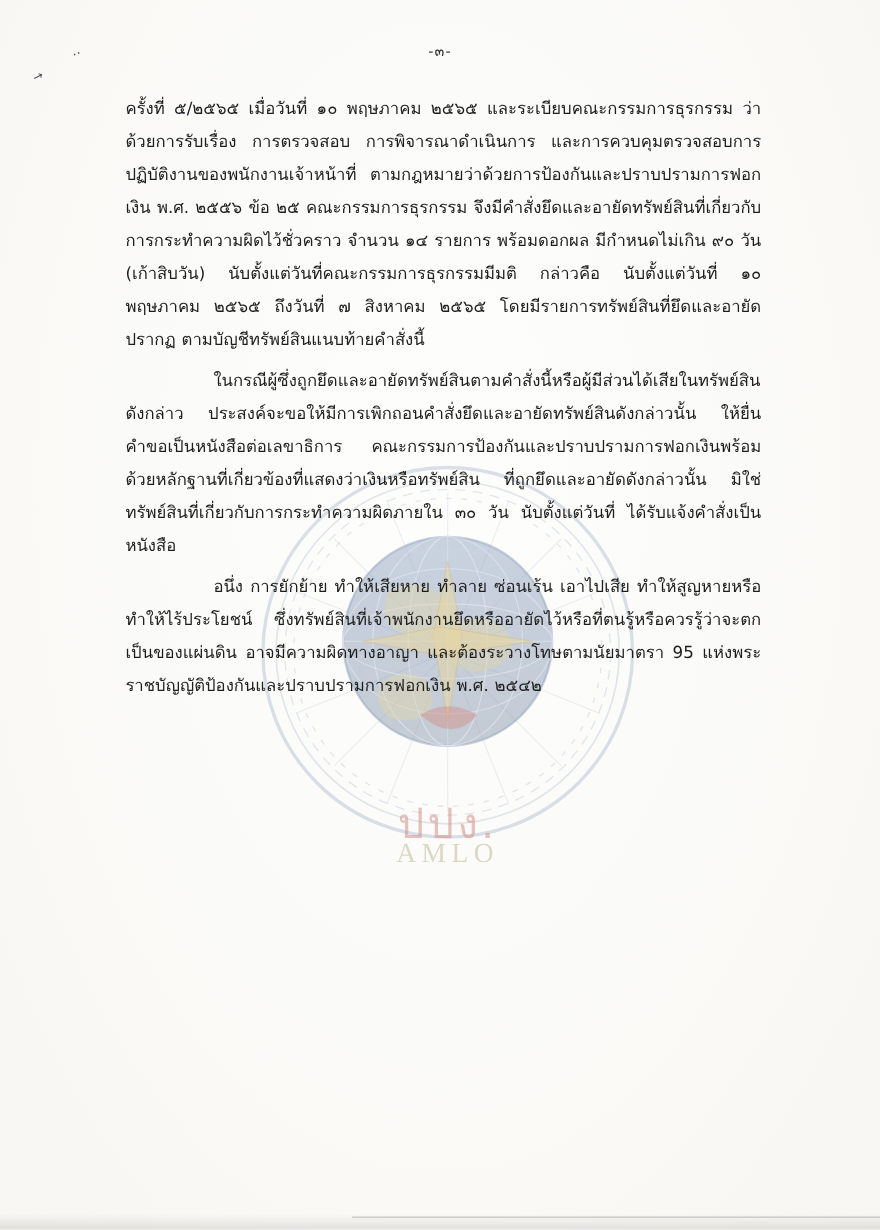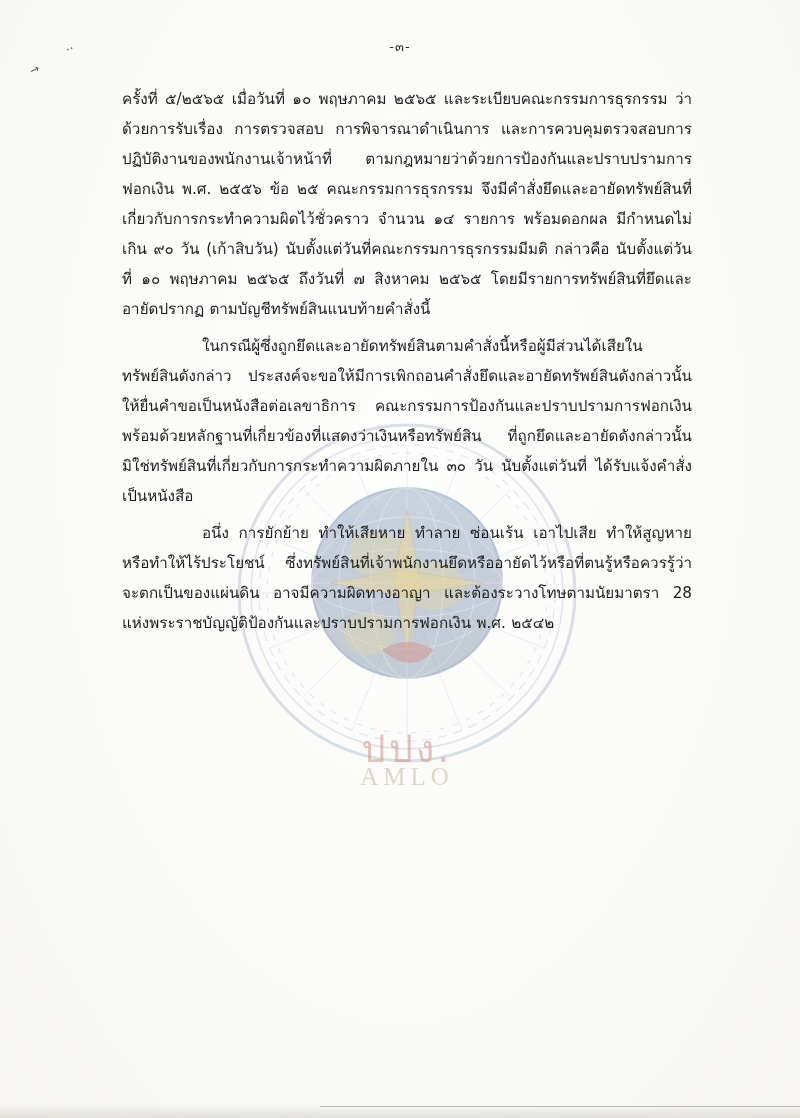--- a/index.html
+++ b/index.html
@@ -99,21 +99,21 @@
     top: 84px;
     width: 580px;
     z-index: 3;
   }
   .para {
     font-size: 15.2px;
     line-height: 30px;
     color: #1d1d1d;
     text-align: justify;
     text-justify: inter-word;
-    margin: 0 0 1px 10px;
+    margin: 0 0 1px 2px;
     word-spacing: 0.5px;
   }
   .para.indent {
     text-indent: 80px;
   }
   .para.gap {
     margin-top: 7px;
   }
   .signature-line {
     margin-top: 12px;
@@ -209,19 +209,19 @@
 
       <path d="M150 232 q25 -16 52 0 q-22 26 -52 0 z" fill="#b33b2e" fill-opacity="0.5"></path>
     </svg>
     <div class="wm-text-thai">ปปง.</div>
     <div class="wm-text-en">AMLO</div>
   </div>
 
   <div class="doc-body">
     <p class="para">ครั้งที่ ๕/๒๕๖๕ เมื่อวันที่ ๑๐ พฤษภาคม ๒๕๖๕ และระเบียบคณะกรรมการธุรกรรม ว่าด้วยการรับเรื่อง การตรวจสอบ การพิจารณาดำเนินการ และการควบคุมตรวจสอบการปฏิบัติงานของพนักงานเจ้าหน้าที่ ตามกฎหมายว่าด้วยการป้องกันและปราบปรามการฟอกเงิน พ.ศ. ๒๕๕๖ ข้อ ๒๕ คณะกรรมการธุรกรรม จึงมีคำสั่งยึดและอายัดทรัพย์สินที่เกี่ยวกับการกระทำความผิดไว้ชั่วคราว จำนวน ๑๔ รายการ พร้อมดอกผล มีกำหนดไม่เกิน ๙๐ วัน (เก้าสิบวัน) นับตั้งแต่วันที่คณะกรรมการธุรกรรมมีมติ กล่าวคือ นับตั้งแต่วันที่ ๑๐ พฤษภาคม ๒๕๖๕ ถึงวันที่ ๗ สิงหาคม ๒๕๖๕ โดยมีรายการทรัพย์สินที่ยึดและอายัดปรากฏ ตามบัญชีทรัพย์สินแนบท้ายคำสั่งนี้</p>
     <p class="para indent gap">ในกรณีผู้ซึ่งถูกยึดและอายัดทรัพย์สินตามคำสั่งนี้หรือผู้มีส่วนได้เสียในทรัพย์สินดังกล่าว ประสงค์จะขอให้มีการเพิกถอนคำสั่งยึดและอายัดทรัพย์สินดังกล่าวนั้น ให้ยื่นคำขอเป็นหนังสือต่อเลขาธิการ คณะกรรมการป้องกันและปราบปรามการฟอกเงินพร้อมด้วยหลักฐานที่เกี่ยวข้องที่แสดงว่าเงินหรือทรัพย์สิน ที่ถูกยึดและอายัดดังกล่าวนั้น มิใช่ทรัพย์สินที่เกี่ยวกับการกระทำความผิดภายใน ๓๐ วัน นับตั้งแต่วันที่ ได้รับแจ้งคำสั่งเป็นหนังสือ</p>
-    <p class="para indent gap">อนึ่ง การยักย้าย ทำให้เสียหาย ทำลาย ซ่อนเร้น เอาไปเสีย ทำให้สูญหายหรือทำให้ไร้ประโยชน์ ซึ่งทรัพย์สินที่เจ้าพนักงานยึดหรืออายัดไว้หรือที่ตนรู้หรือควรรู้ว่าจะตกเป็นของแผ่นดิน อาจมีความผิดทางอาญา และต้องระวางโทษตามนัยมาตรา 28 แห่งพระราชบัญญัติป้องกันและปราบปรามการฟอกเงิน พ.ศ. ๒๕๔๒</p>
+    <p class="para indent gap">อนึ่ง การยักย้าย ทำให้เสียหาย ทำลาย ซ่อนเร้น เอาไปเสีย ทำให้สูญหายหรือทำให้ไร้ประโยชน์ ซึ่งทรัพย์สินที่เจ้าพนักงานยึดหรืออายัดไว้หรือที่ตนรู้หรือควรรู้ว่าจะตกเป็นของแผ่นดิน อาจมีความผิดทางอาญา และต้องระวางโทษตามนัยมาตรา 95 แห่งพระราชบัญญัติป้องกันและปราบปรามการฟอกเงิน พ.ศ. ๒๕๔๒</p>
 
   </div>
 
   <div class="scan-edge"></div>
   <div class="scan-edge-line"></div>
 </div>
 
 </body></html>

